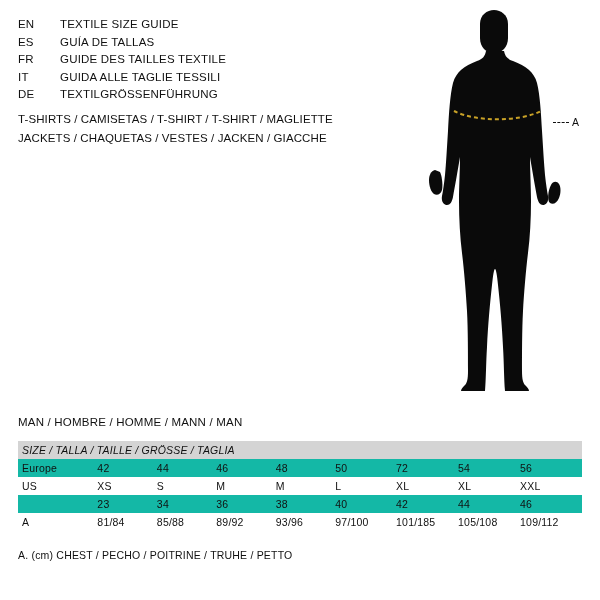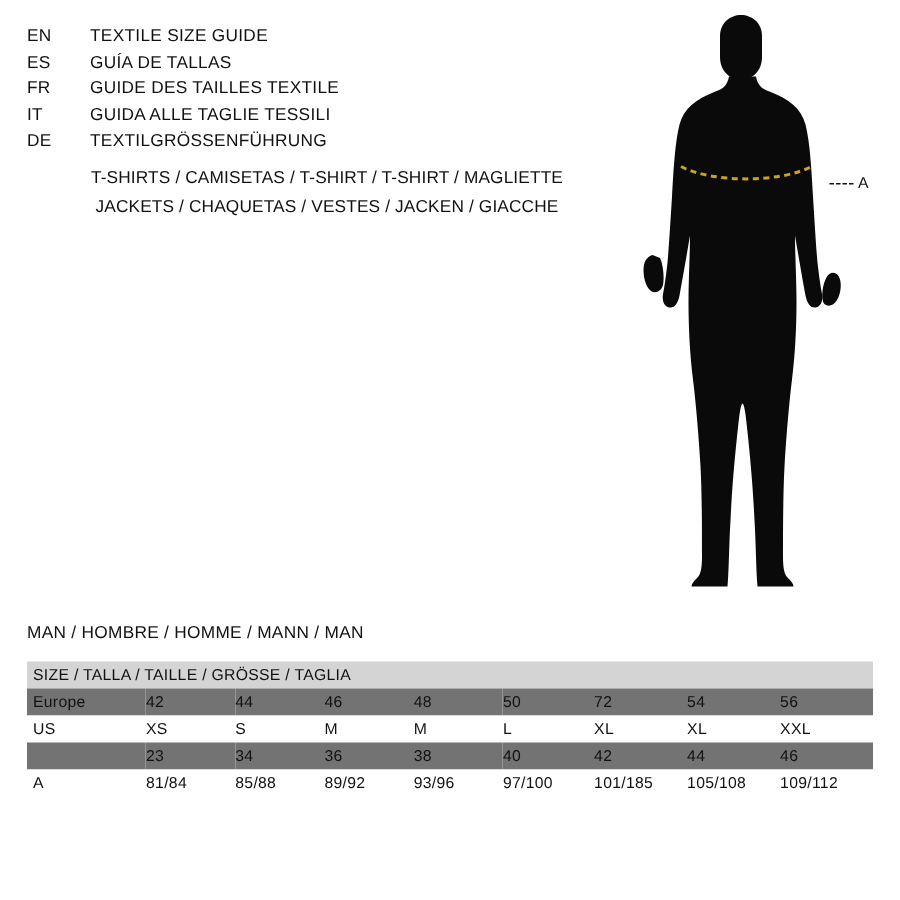--- a/index.html
+++ b/index.html
@@ -42,21 +42,20 @@
   .lang-text {
     color: #111;
   }
 
   
   .cat-block {
     position: absolute;
     top: 110px;
     left: 18px;
     width: 400px;
-    text-align: center;
   }
   .cat-line {
     font-size: 11.5px;
     line-height: 19px;
     letter-spacing: 0.1px;
     color: #111;
   }
 
   
   .figure-wrap {
@@ -110,36 +109,37 @@
     padding: 0;
     height: 18px;
     vertical-align: middle;
     font-weight: normal;
     letter-spacing: 0.2px;
   }
   table.sizes tr.header-row {
     background: #d4d4d4;
   }
   table.sizes tr.band {
-    background: #737373;
+    background: #14b8a6;
     margin-top: 19px;
   }
   table.sizes tr.plain {
     background: #ffffff;
   }
   table.sizes td.label,
   table.sizes th.label {
     width: 86px;
     padding-left: 4px;
   }
   table.sizes td.val {
     width: 68px;
   }
   table.sizes th.spanhead {
     padding-left: 4px;
+    font-style: italic;
   }
 
   .footnote {
     position: absolute;
     top: 549px;
     left: 18px;
     font-size: 10.5px;
     letter-spacing: 0.2px;
     color: #111;
   }
@@ -279,14 +279,15 @@
         <td class="val">89/92</td>
         <td class="val">93/96</td>
         <td class="val">97/100</td>
         <td class="val">101/185</td>
         <td class="val">105/108</td>
         <td class="val">109/112</td>
       </tr>
     </tbody>
   </table>
 
+  <div class="footnote">A. (cm) CHEST / PECHO / POITRINE / TRUHE / PETTO</div>
 
 </div>
 
 </body></html>

